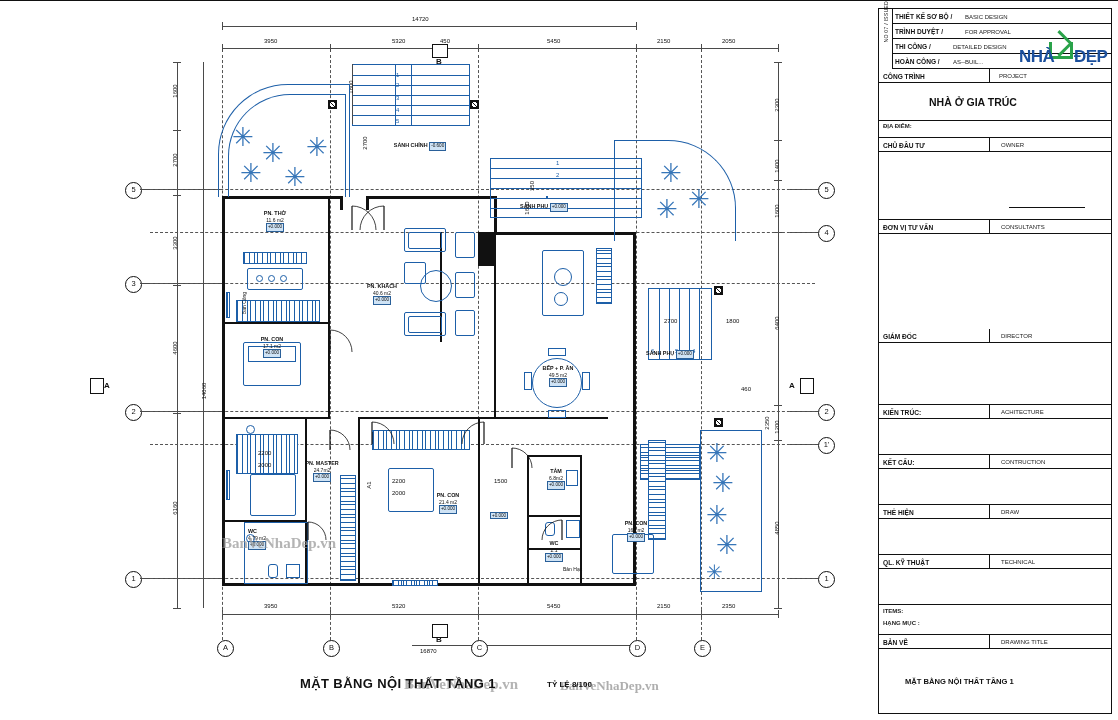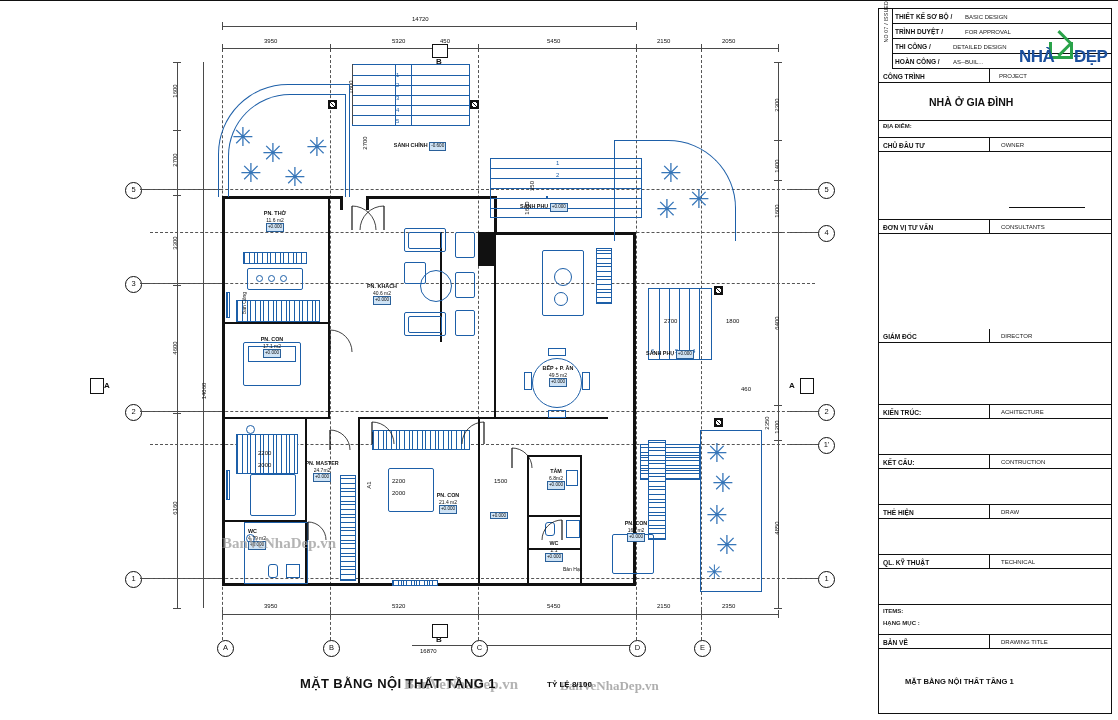--- a/index.html
+++ b/index.html
@@ -98,21 +98,21 @@
       <div class="nhi">NHÀ</div>
       <div class="dep">ĐẸP</div>
     </div>
 
     <div style="position:absolute;left:0;top:60px;width:100%;height:14px;border-bottom:1px solid #111;box-sizing:border-box;">
       <span class="tb-lbl" style="left:4px;top:3.5px;">CÔNG TRÌNH</span>
       <span class="tb-sub" style="left:120px;top:4px;">PROJECT</span>
       <div class="ln vl" style="left:110px;top:0;height:14px;"></div>
     </div>
     <div style="position:absolute;left:0;top:74px;width:100%;height:38px;border-bottom:1px solid #111;box-sizing:border-box;">
-      <span style="position:absolute;left:50px;top:13px;font-size:10.5px;font-weight:bold;">NHÀ Ở GIA ĐÌNH</span>
+      <span style="position:absolute;left:50px;top:13px;font-size:10.5px;font-weight:bold;">NHÀ Ở GIA TRÚC</span>
     </div>
     <div style="position:absolute;left:0;top:112px;width:100%;height:17px;border-bottom:1px solid #111;box-sizing:border-box;">
       <span class="tb-sub" style="left:4px;top:2px;font-weight:bold;">ĐỊA ĐIỂM:</span>
     </div>
 
     <div style="position:absolute;left:0;top:129px;width:100%;height:14px;border-bottom:1px solid #111;box-sizing:border-box;">
       <span class="tb-lbl" style="left:4px;top:3.5px;">CHỦ ĐẦU TƯ</span>
       <span class="tb-sub" style="left:122px;top:4px;">OWNER</span>
       <div class="ln vl" style="left:110px;top:0;height:14px;"></div>
     </div>

